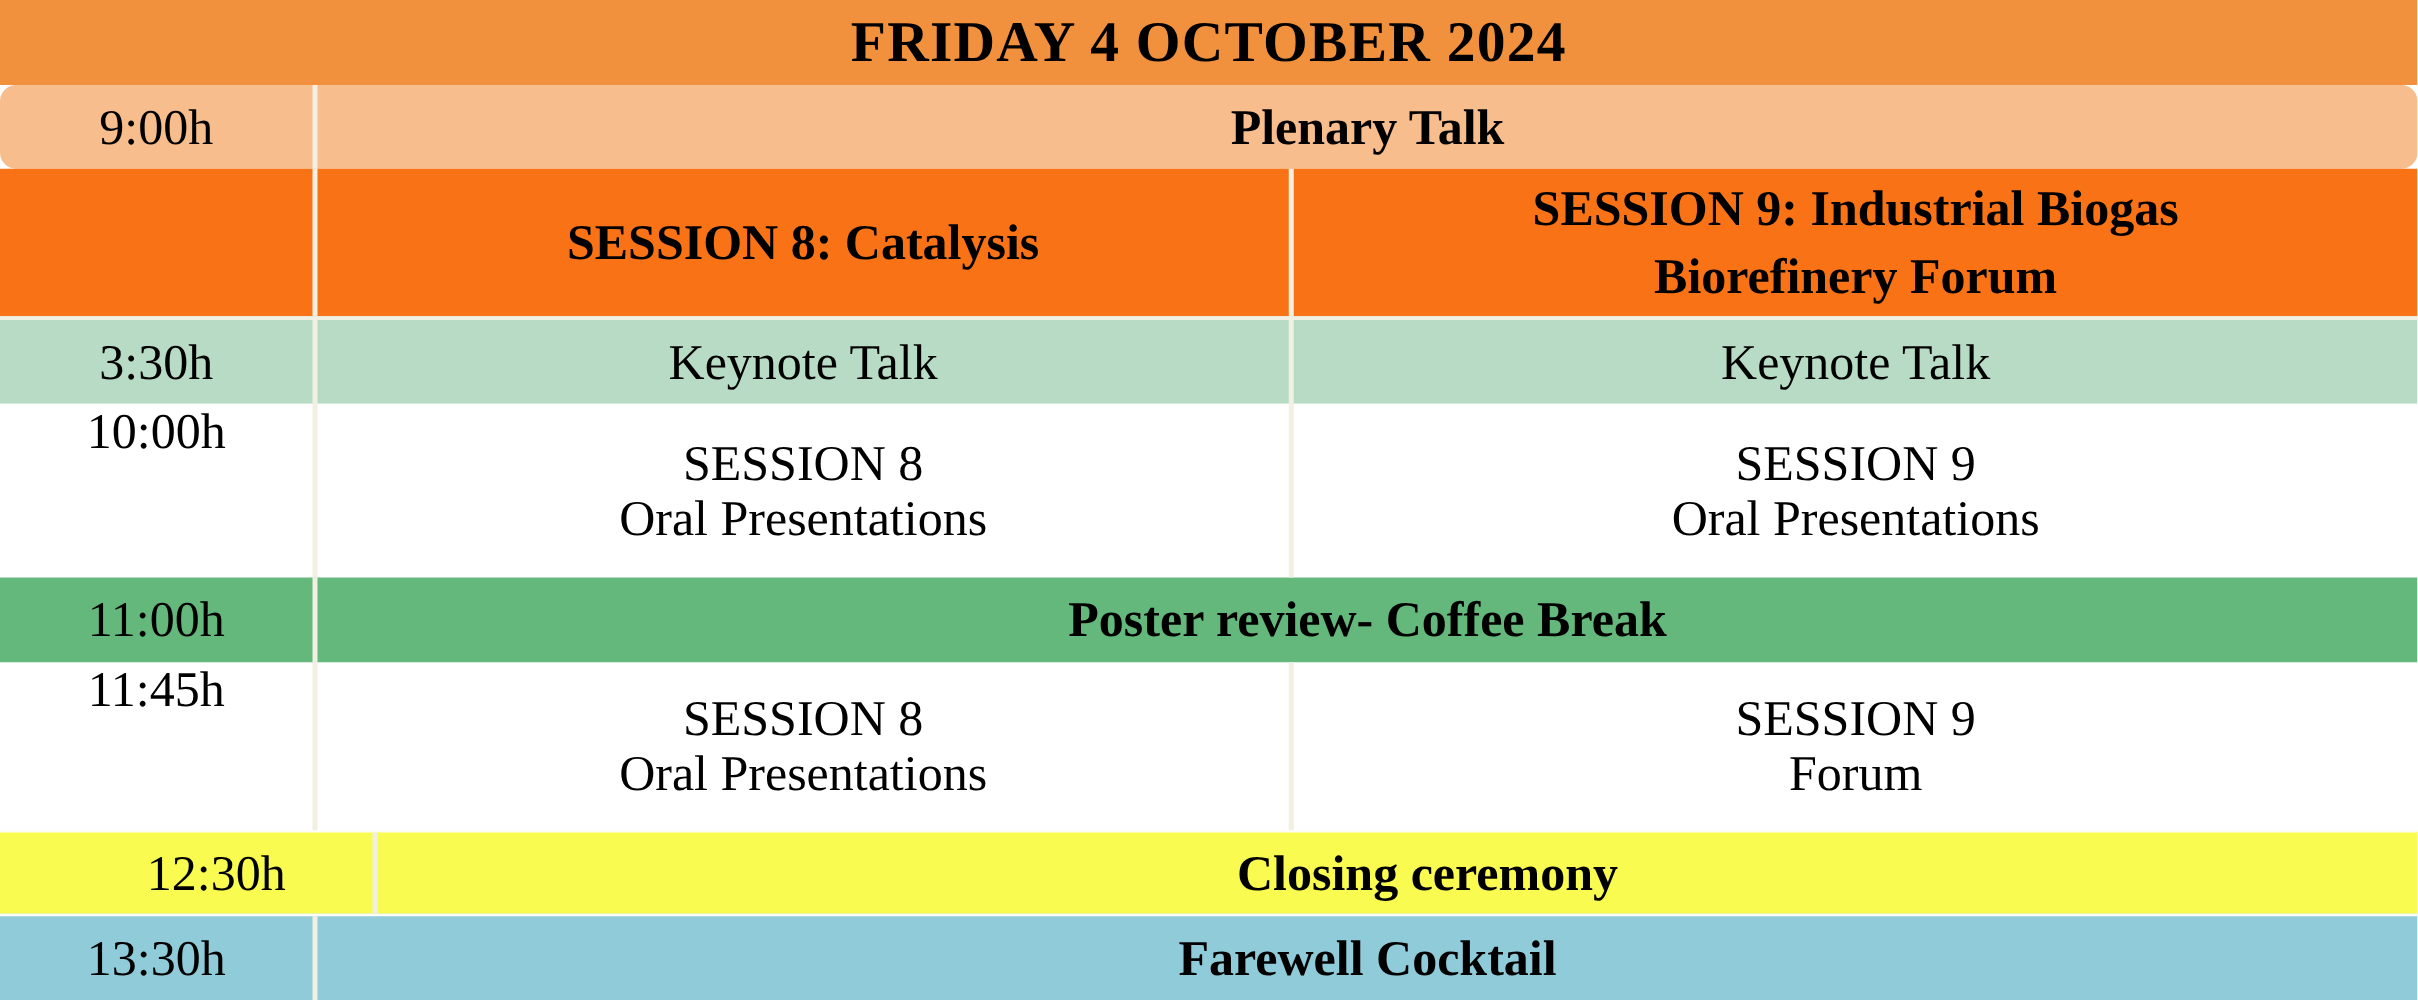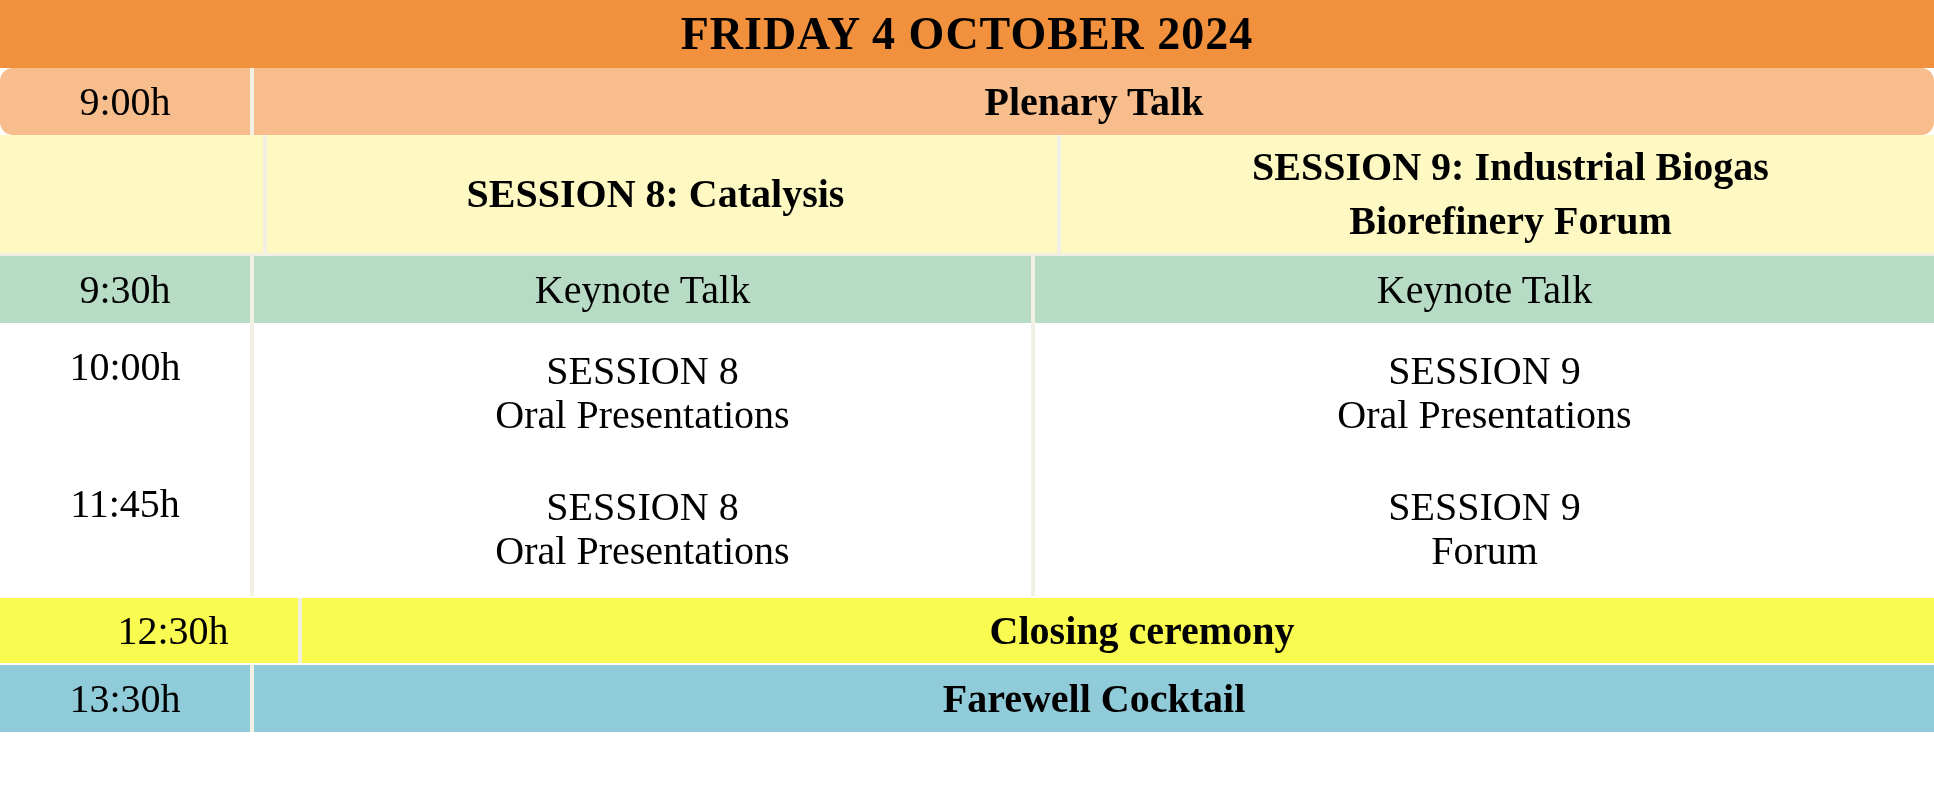--- a/index.html
+++ b/index.html
@@ -20,21 +20,21 @@
     display: grid;
     box-sizing: border-box;
     width: 100%;
   }
   .cols3 { grid-template-columns: 250px 781px 903px; }
   .cols2 { grid-template-columns: 250px 1684px; }
   .cols1 { grid-template-columns: 1934px; }
 
   .r-title    { height: 68px;  background: #F1913E; }
   .r-plenary  { height: 67px;  background: #F7BD8C; border-radius: 13px; }
-  .r-headers  { height: 118px; background: #fef9c3; gap: 13px; }
+  .r-headers  { height: 118px; background: #f97316; }
   .r-keynote  { height: 70px;  background: #B7DBC4; border-top: 3px solid #F1F0E2; }
   .r-oral1    { height: 139px; background: #FFFFFF; }
   .r-break    { height: 68px;  background: #64B87B; }
   .r-oral2    { height: 134px; background: #FFFFFF; }
   .r-closing  { height: 67px;  background: #FAFB50; border-top: 2px solid #FDFDF8; padding-left: 48px; }
   .r-cocktail { height: 69px;  background: #8FCBD9; border-top: 2px solid #FDFDF8; }
 
   .cell {
     display: flex;
     align-items: center;
@@ -51,22 +51,22 @@
 
   .stack {
     flex-direction: column;
     justify-content: center;
     align-items: center;
   }
   .stack .line { display: block; }
   .hdr-line { line-height: 54px; font-weight: 700; }
 
   .time-top { align-items: flex-start; }
-  .pt20 { padding-top: 22px; }
-  .pt18 { padding-top: 20px; }
+  .pt20 { }
+  .pt18 { }
 </style>
 </head>
 <body>
 
 <div id="schedule-table">
 
   <div class="row cols1 r-title">
     <div class="cell title-text">FRIDAY 4 OCTOBER 2024</div>
   </div>
 
@@ -78,37 +78,41 @@
   <div class="row cols3 r-headers">
     <div class="cell"></div>
     <div class="cell vline bold">SESSION 8: Catalysis</div>
     <div class="cell vline stack">
       <span class="line hdr-line">SESSION 9: Industrial Biogas</span>
       <span class="line hdr-line">Biorefinery Forum</span>
     </div>
   </div>
 
   <div class="row cols3 r-keynote">
-    <div class="cell">9:30h</div>
+    <div class="cell">3:30h</div>
     <div class="cell vline">Keynote Talk</div>
     <div class="cell vline">Keynote Talk</div>
   </div>
 
   <div class="row cols3 r-oral1">
     <div class="cell time-top pt20">10:00h</div>
     <div class="cell vline stack">
       <span class="line">SESSION 8</span>
       <span class="line">Oral Presentations</span>
     </div>
     <div class="cell vline stack">
       <span class="line">SESSION 9</span>
       <span class="line">Oral Presentations</span>
     </div>
   </div>
 
+  <div class="row cols2 r-break">
+    <div class="cell">11:00h</div>
+    <div class="cell vline bold">Poster review- Coffee Break</div>
+  </div>
 
   <div class="row cols3 r-oral2">
     <div class="cell time-top pt18">11:45h</div>
     <div class="cell vline stack">
       <span class="line">SESSION 8</span>
       <span class="line">Oral Presentations</span>
     </div>
     <div class="cell vline stack">
       <span class="line">SESSION 9</span>
       <span class="line">Forum</span>

